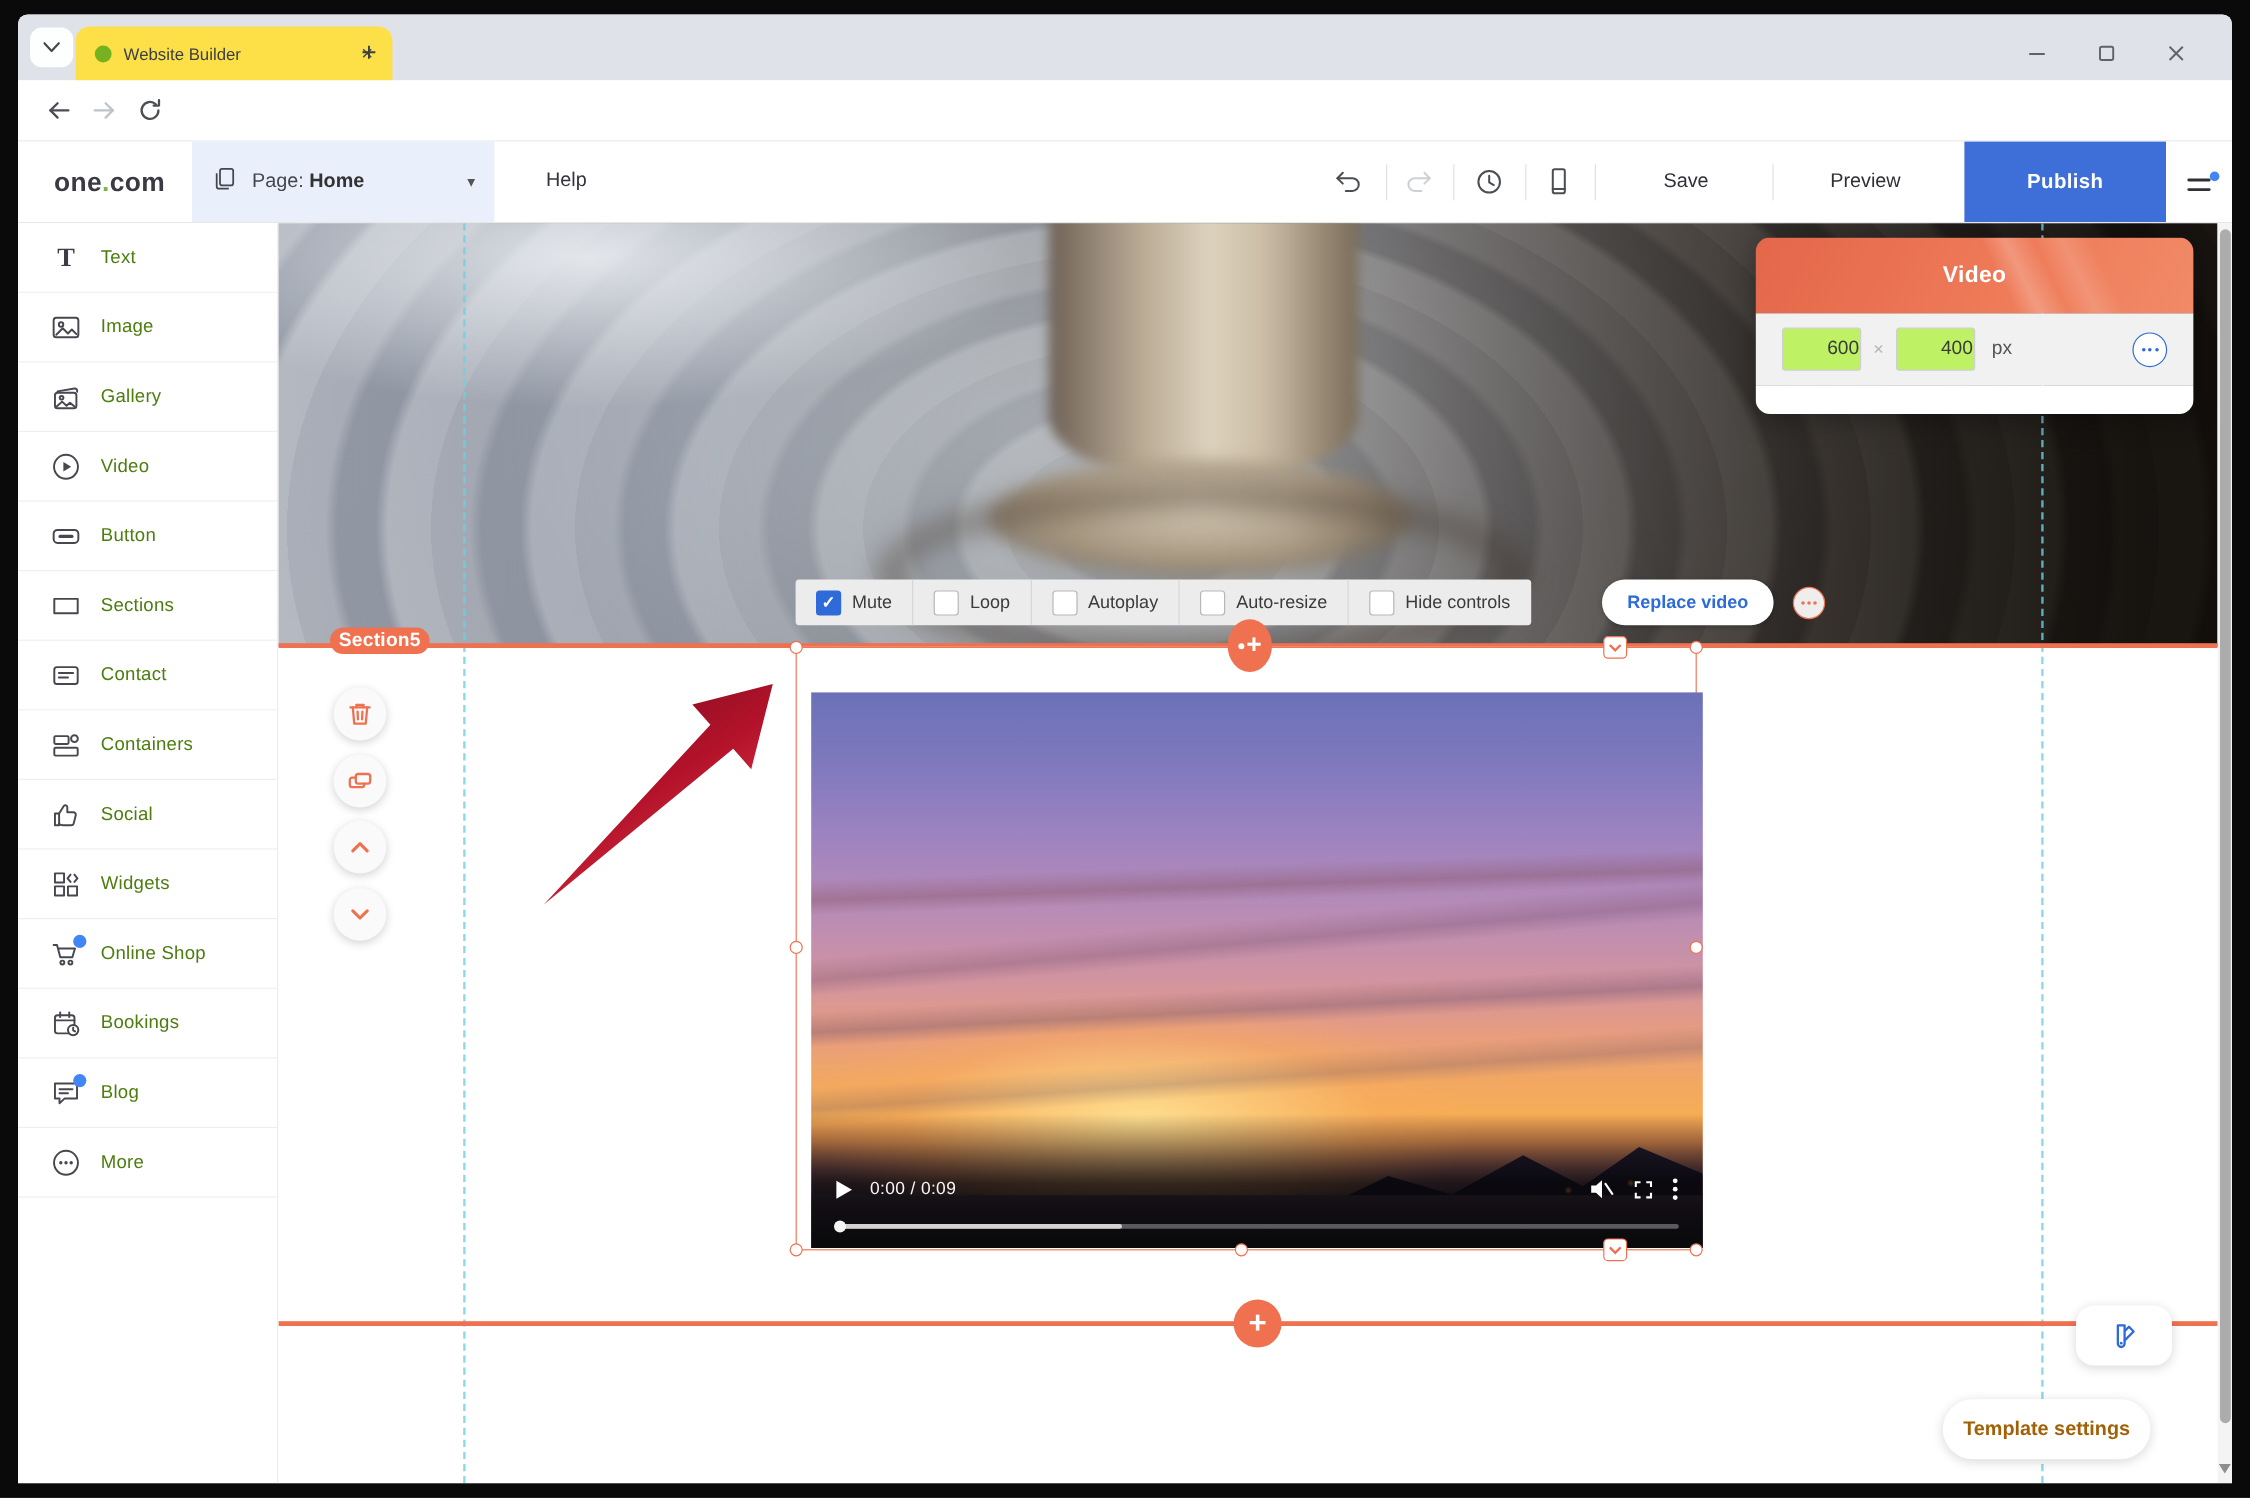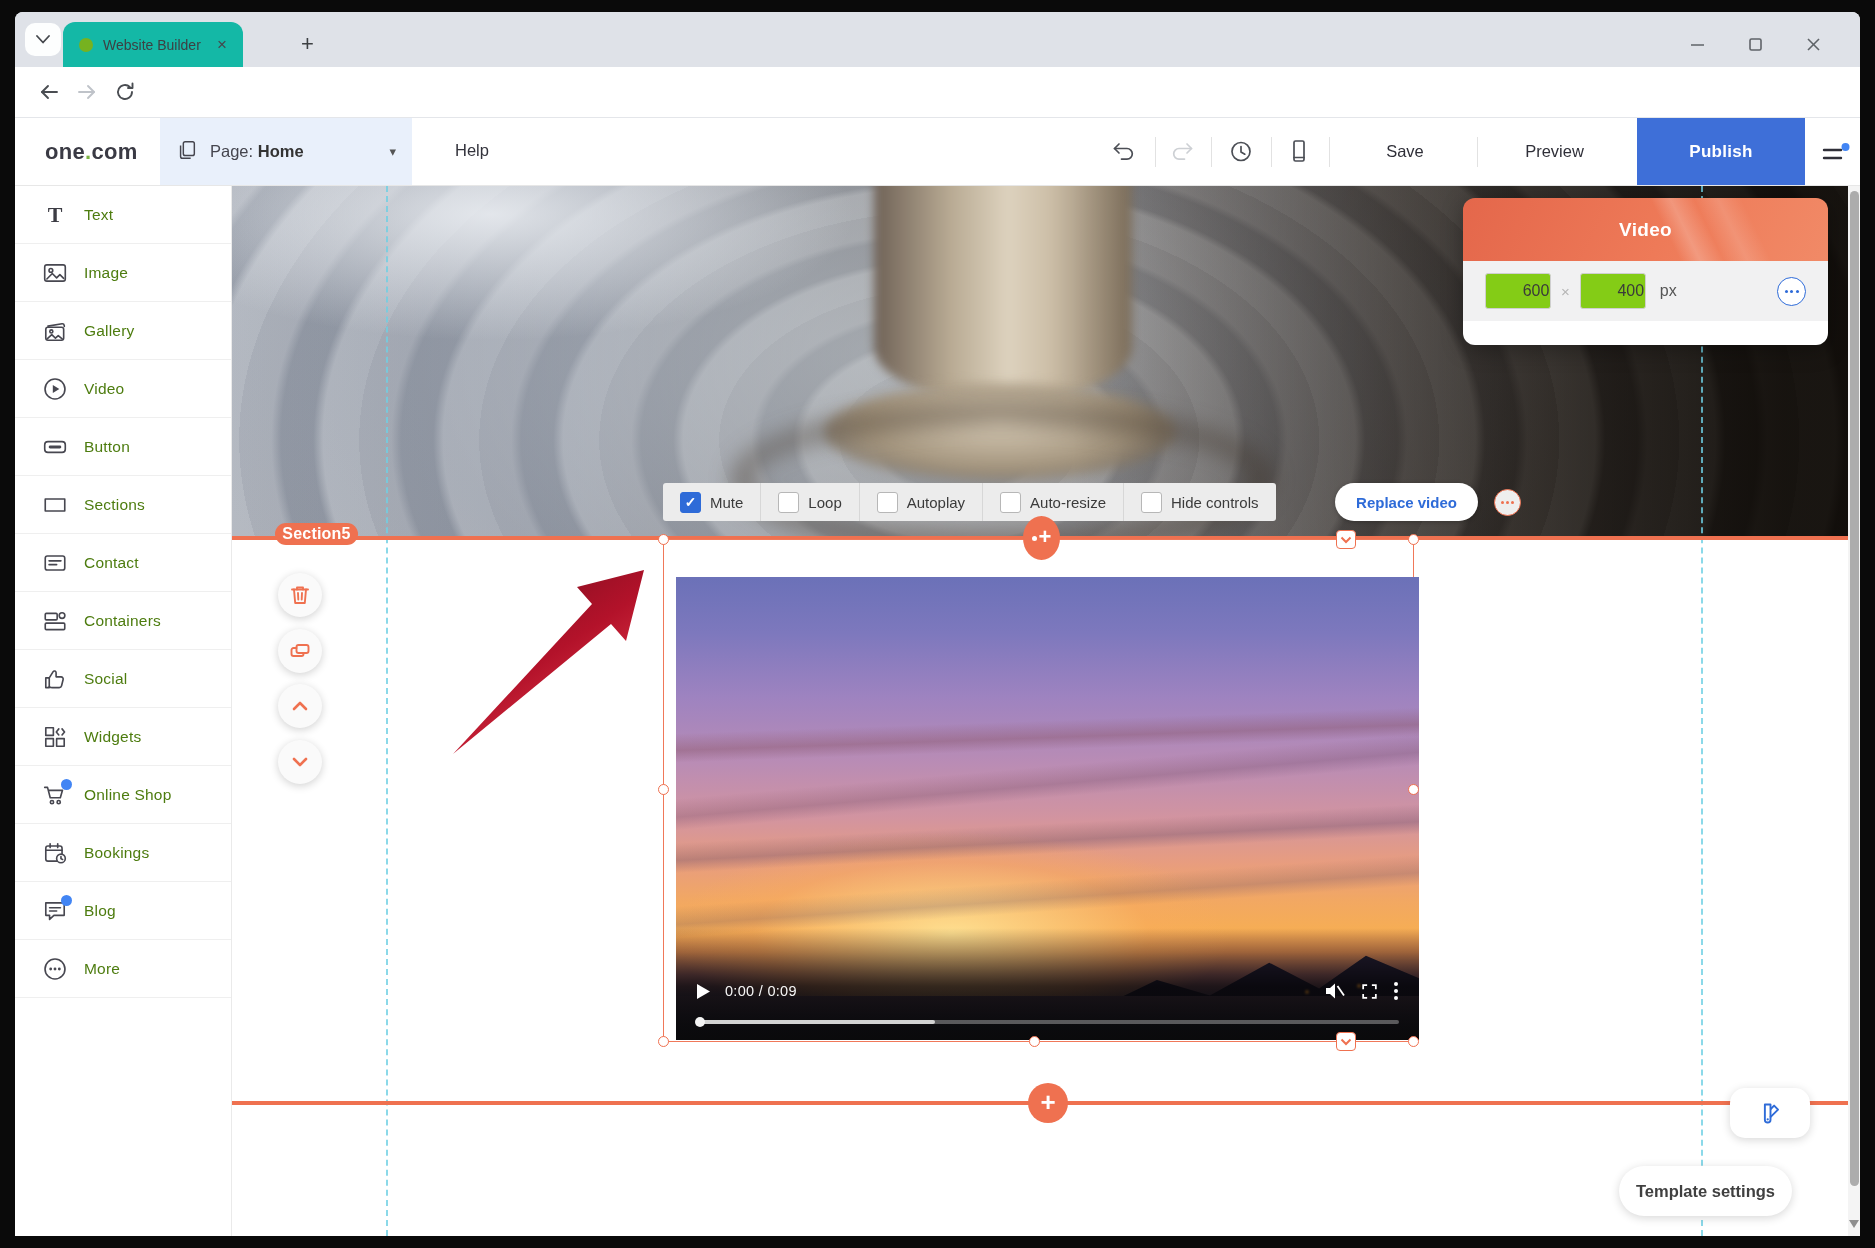--- a/index.html
+++ b/index.html
@@ -3,21 +3,21 @@
 <meta charset="utf-8">
 <style>
   * { margin:0; padding:0; box-sizing:border-box; }
   html,body { width:1875px; height:1248px; background:#000; font-family:"Liberation Sans", sans-serif; }
   #stage { position:relative; width:1875px; height:1248px; background:#0a0a0a; overflow:hidden; }
   .window { position:absolute; left:15px; top:12px; width:1845px; height:1224px; background:#fff; border-radius:8px 8px 0 0; overflow:hidden; }
 
   
   .tabstrip { position:absolute; left:0; top:0; width:100%; height:55px; background:#dfe2e8; }
   .tab-search-btn { position:absolute; left:10px; top:11px; width:36px; height:33px; background:#fdfefe; border-radius:10px; display:flex; align-items:center; justify-content:center; color:#444; }
-  .tab { position:absolute; left:48px; top:10px; width:180px; height:45px; background:#14b8a6; border-radius:12px 12px 0 0; display:flex; align-items:center; padding:0 12px 0 16px; }
+  .tab { position:absolute; left:48px; top:10px; width:264px; height:45px; background:#fde047; border-radius:12px 12px 0 0; display:flex; align-items:center; padding:0 12px 0 16px; }
   .favicon { width:14px; height:14px; border-radius:50%; background:#76b220; margin-right:10px; flex:none; }
   .tab-title { font-size:14px; color:#3d4043; flex:1; white-space:nowrap; overflow:hidden; }
   .tab-close { font-size:17px; color:#45484d; padding:0 4px; }
   .newtab { position:absolute; left:286px; top:18px; font-size:22px; color:#3d4043; line-height:28px; }
   .wctl { position:absolute; top:20px; width:28px; height:24px; display:flex; align-items:center; justify-content:center; }
   .wctl svg { stroke:#5f6368; stroke-width:1.6; fill:none; }
 
   
   .btoolbar { position:absolute; left:0; top:55px; width:100%; height:51px; background:#fff; border-bottom:1px solid #e4e6ea; }
   .nav-ic { position:absolute; top:13px; width:26px; height:26px; }
@@ -140,34 +140,34 @@
   
   .arrow { position:absolute; left:215px; top:372px; z-index:6; }
 
   
   .vpanel { position:absolute; left:1231px; top:12px; width:365px; border-radius:12px; z-index:8; box-shadow:0 5px 22px rgba(0,0,0,.3); overflow:hidden; }
   .vpanel-head { height:63px; background:linear-gradient(115deg,#e4674b 0%,#ee7a58 55%,#f18a67 100%); position:relative;
     display:flex; align-items:center; justify-content:center; }
   .vpanel-head::after { content:""; position:absolute; inset:0; background:linear-gradient(64deg, transparent 55%, rgba(255,255,255,.22) 60%, transparent 66%, rgba(255,255,255,.15) 72%, transparent 78%); }
   .vpanel-title { color:#fff; font-size:19px; font-weight:700; letter-spacing:.3px; }
   .vpanel-body { height:60px; background:#f1f1f2; display:flex; align-items:center; padding:0 22px; gap:10px; }
-  .dimin { width:66px; height:36px; background:#84cc16; border:1px solid #cfcfcf; border-radius:3px; text-align:center; font-size:16px; color:#3a3a3a; font-family:"Liberation Sans", sans-serif;padding-left:36px; }
+  .dimin { width:66px; height:36px; background:#bef264; border:1px solid #cfcfcf; border-radius:3px; text-align:center; font-size:16px; color:#3a3a3a; font-family:"Liberation Sans", sans-serif;padding-left:36px; }
   .times { color:#b5b5b5; font-size:15px; }
   .pxlbl { color:#555; font-size:16px; margin-left:4px; }
   .blue-ellipsis { margin-left:auto; width:29px; height:29px; border-radius:50%; border:1.6px solid #2e6bd8; background:#fff;
     display:flex; align-items:center; justify-content:center; gap:2.5px; }
   .blue-ellipsis i { background:#2e6bd8; }
   .vpanel-foot { height:24px; background:#fff; }
 
   
   .palette-btn { position:absolute; left:1498px; top:902px; width:80px; height:50px; background:#fff; border-radius:15px;
     box-shadow:0 2px 10px rgba(0,0,0,.16); display:flex; align-items:center; justify-content:center; z-index:6; }
   .template-btn { position:absolute; left:1387px; top:980px; width:173px; height:50px; background:#fff; border-radius:25px;
     box-shadow:0 2px 10px rgba(0,0,0,.16); display:flex; align-items:center; justify-content:center;
-    color:#404040; font-size:16.5px; font-weight:600; z-index:6; }
+    color:#a16207; font-size:16.5px; font-weight:600; z-index:6; }
 
   
   .scroll { position:absolute; left:1833px; top:0; width:12px; height:100%; background:#f4f4f4; }
   .thumb { position:absolute; left:1.5px; top:5px; width:9px; height:995px; background:#acacac; border-radius:5px; }
   .scroll-down { position:absolute; left:0; bottom:4px; width:12px; height:12px; display:flex; justify-content:center; }
   .scroll-down i { width:0; height:0; border-left:5px solid transparent; border-right:5px solid transparent; border-top:8px solid #8e8e8e; display:block; }
 </style>
 </head>
 <body>
 

